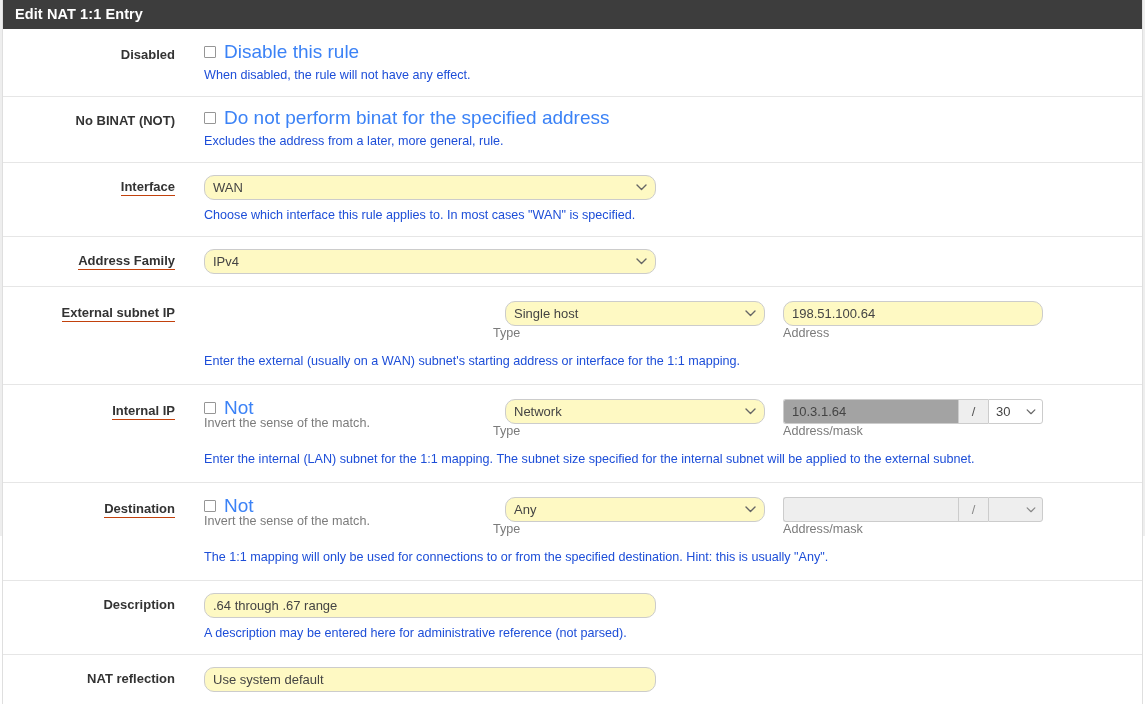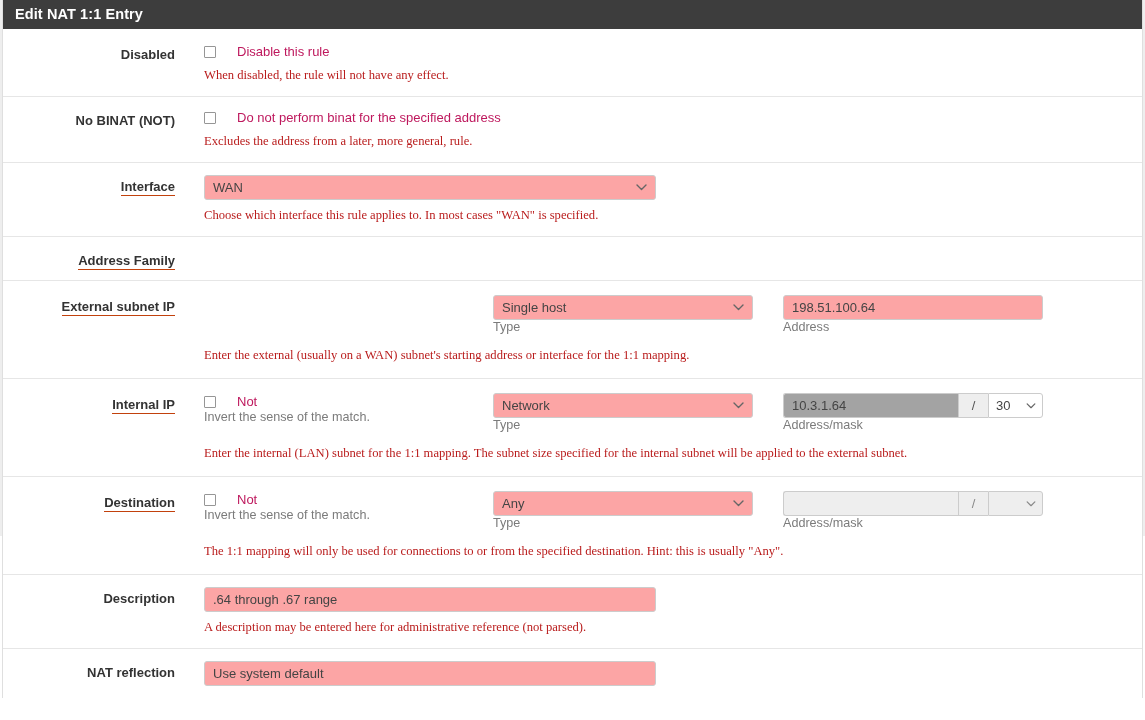--- a/index.html
+++ b/index.html
@@ -76,25 +76,24 @@
     padding-bottom: 1px;
   }
 
   .col-field {
     flex: 1 1 auto;
     padding-left: 29px;
     box-sizing: border-box;
   }
 
   .help-block {
-    color: #b91c1c;
+    color: #1d4ed8;
     font-size: 12.6px;
     margin-top: 7px;
     line-height: 1.35;
-    font-family: Liberation Serif, serif;
   }
   .help-block.wide { margin-top: 13px; }
 
   
   .checkline {
     display: flex;
     align-items: center;
     height: 17px;
   }
   .cbox {
@@ -102,32 +101,31 @@
     height: 12px;
     border: 1px solid #969696;
     background: #ffffff;
     border-radius: 1px;
     display: inline-block;
     box-sizing: border-box;
     margin-right: 8px;
     flex: 0 0 12px;
   }
   .cblabel {
-    font-size: 13px;
-    color: #be185d;
+    font-size: 19px;
+    color: #3b82f6;
     line-height: 15px;
-    margin-left: 13px;
   }
 
   
   .ctl {
     height: 25px;
     border: 1px solid #cccccc;
-    border-radius: 3px;
-    background: #fca5a5;
+    border-radius: 10px;
+    background: #fef9c3;
     box-sizing: border-box;
     font-family: "Liberation Sans", sans-serif;
     font-size: 13px;
     color: #444444;
     padding: 0 8px;
     line-height: 23px;
     display: block;
   }
   .select {
     position: relative;
@@ -140,21 +138,21 @@
     right: 8px;
     top: 0;
     height: 100%;
     display: flex;
     align-items: center;
     color: #666666;
   }
   .caret svg { display: block; }
 
   .w-main  { width: 452px; }
-  .w-type  { width: 260px; }
+  .w-type  { width: 260px; margin-left: 12px; }
   .w-addr  { width: 260px; }
 
   
   .subcols {
     display: flex;
     align-items: flex-start;
   }
   .sub-spacer { width: 289px; flex: 0 0 289px; }
   .sub-notcol { width: 289px; flex: 0 0 289px; }
   .sub-type   { width: 290px; flex: 0 0 290px; }
@@ -283,20 +281,28 @@
           </div>
           <div class="help-block">Choose which interface this rule applies to. In most cases "WAN" is specified.</div>
         </div>
       </div>
 
       <div class="form-row">
         <div class="col-label">
           <span class="req">Address Family</span>
         </div>
         <div class="col-field">
+          <div class="ctl select w-main">
+            <span>IPv4</span>
+            <span class="caret">
+              <svg width="11" height="7" viewBox="0 0 11 7">
+                  <path d="M1 1l4.5 4.5L10 1" fill="none" stroke="#666" stroke-width="1.4" stroke-linecap="round" stroke-linejoin="round"></path>
+                </svg>
+            </span>
+          </div>
         </div>
       </div>
 
       <div class="form-row row-tall">
         <div class="col-label">
           <span class="req">External subnet IP</span>
         </div>
         <div class="col-field">
           <div class="subcols">
             <div class="sub-spacer"></div>

